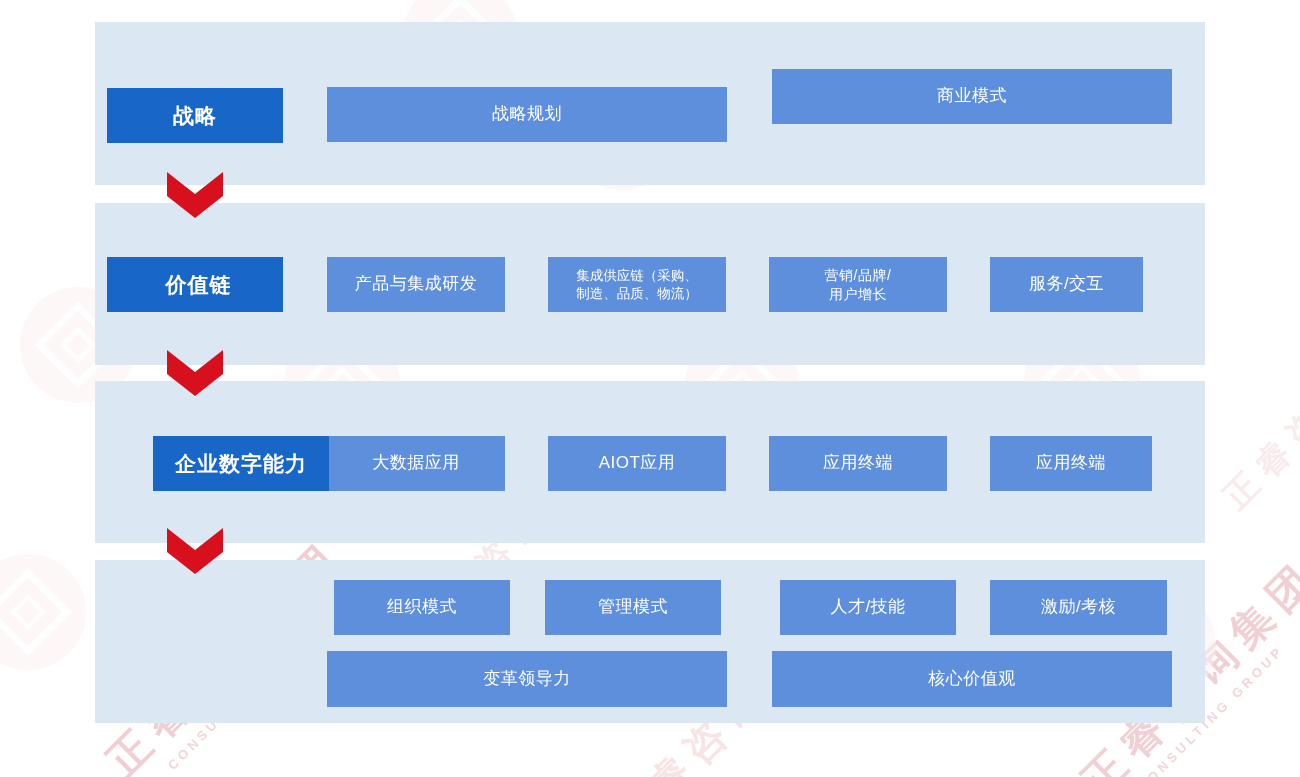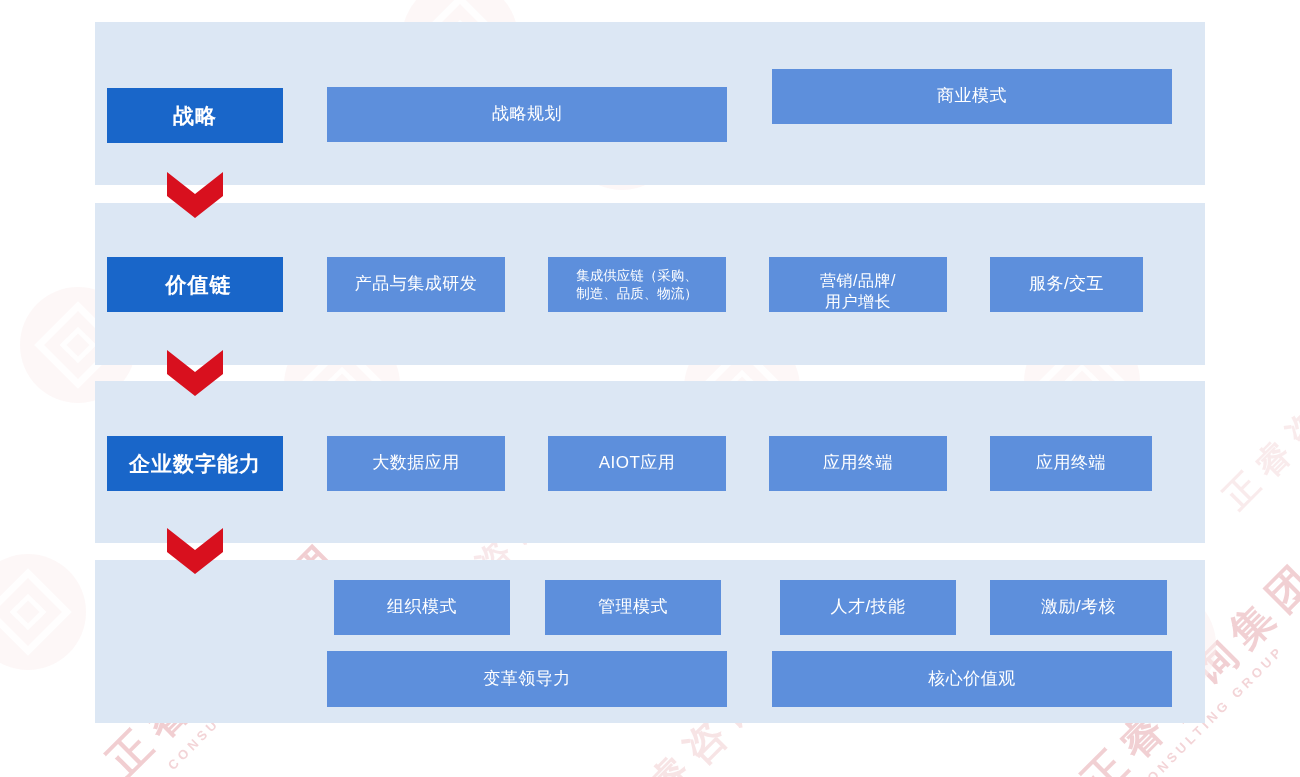--- a/index.html
+++ b/index.html
@@ -38,21 +38,21 @@
 
   
   .label-box{position:absolute;left:107px;width:176px;height:55px;background:var(--label-box);
     color:#fff;font-weight:700;font-size:21px;letter-spacing:1px;
     display:flex;align-items:center;justify-content:center;z-index:3;}
   .item-box{position:absolute;height:55px;background:var(--item-box);
     color:#fff;font-weight:400;font-size:17px;letter-spacing:.5px;
     display:flex;flex-direction:column;align-items:center;justify-content:center;
     text-align:center;line-height:1.32;z-index:2;}
   .item-box.small{font-size:13.5px;letter-spacing:0;}
-  .item-box.mid{font-size:16px;justify-content:flex-end;}
+  .item-box.mid{font-size:14px;}
 
   
   .arrow{position:absolute;left:167px;width:56px;height:46px;z-index:4;}
   .arrow svg{display:block;width:100%;height:100%;}
 </style>
 </head>
 <body>
 
 <div class="canvas">
 
@@ -165,21 +165,21 @@
   <div class="item-box" style="top:257px;left:990px;width:153px;">
     <span>服务/交互</span>
   </div>
 
   <div class="arrow" style="top:350px;">
     <svg viewBox="0 0 56 46" preserveAspectRatio="none" aria-hidden="true">
       <polygon points="0,0 28,22 56,0 56,24 28,46 0,24" fill="#d8101e"></polygon>
     </svg>
   </div>
 
-  <div class="label-box" style="top:436px;">企业数字能力</div>
+  <div class="label-box" style="top:436px;margin-left:46px;">企业数字能力</div>
   <div class="item-box" style="top:436px;left:327px;width:178px;">
     <span>大数据应用</span>
   </div>
   <div class="item-box" style="top:436px;left:548px;width:178px;">
     <span>AIOT应用</span>
   </div>
   <div class="item-box" style="top:436px;left:769px;width:178px;">
     <span>应用终端</span>
   </div>
   <div class="item-box" style="top:436px;left:990px;width:162px;">

